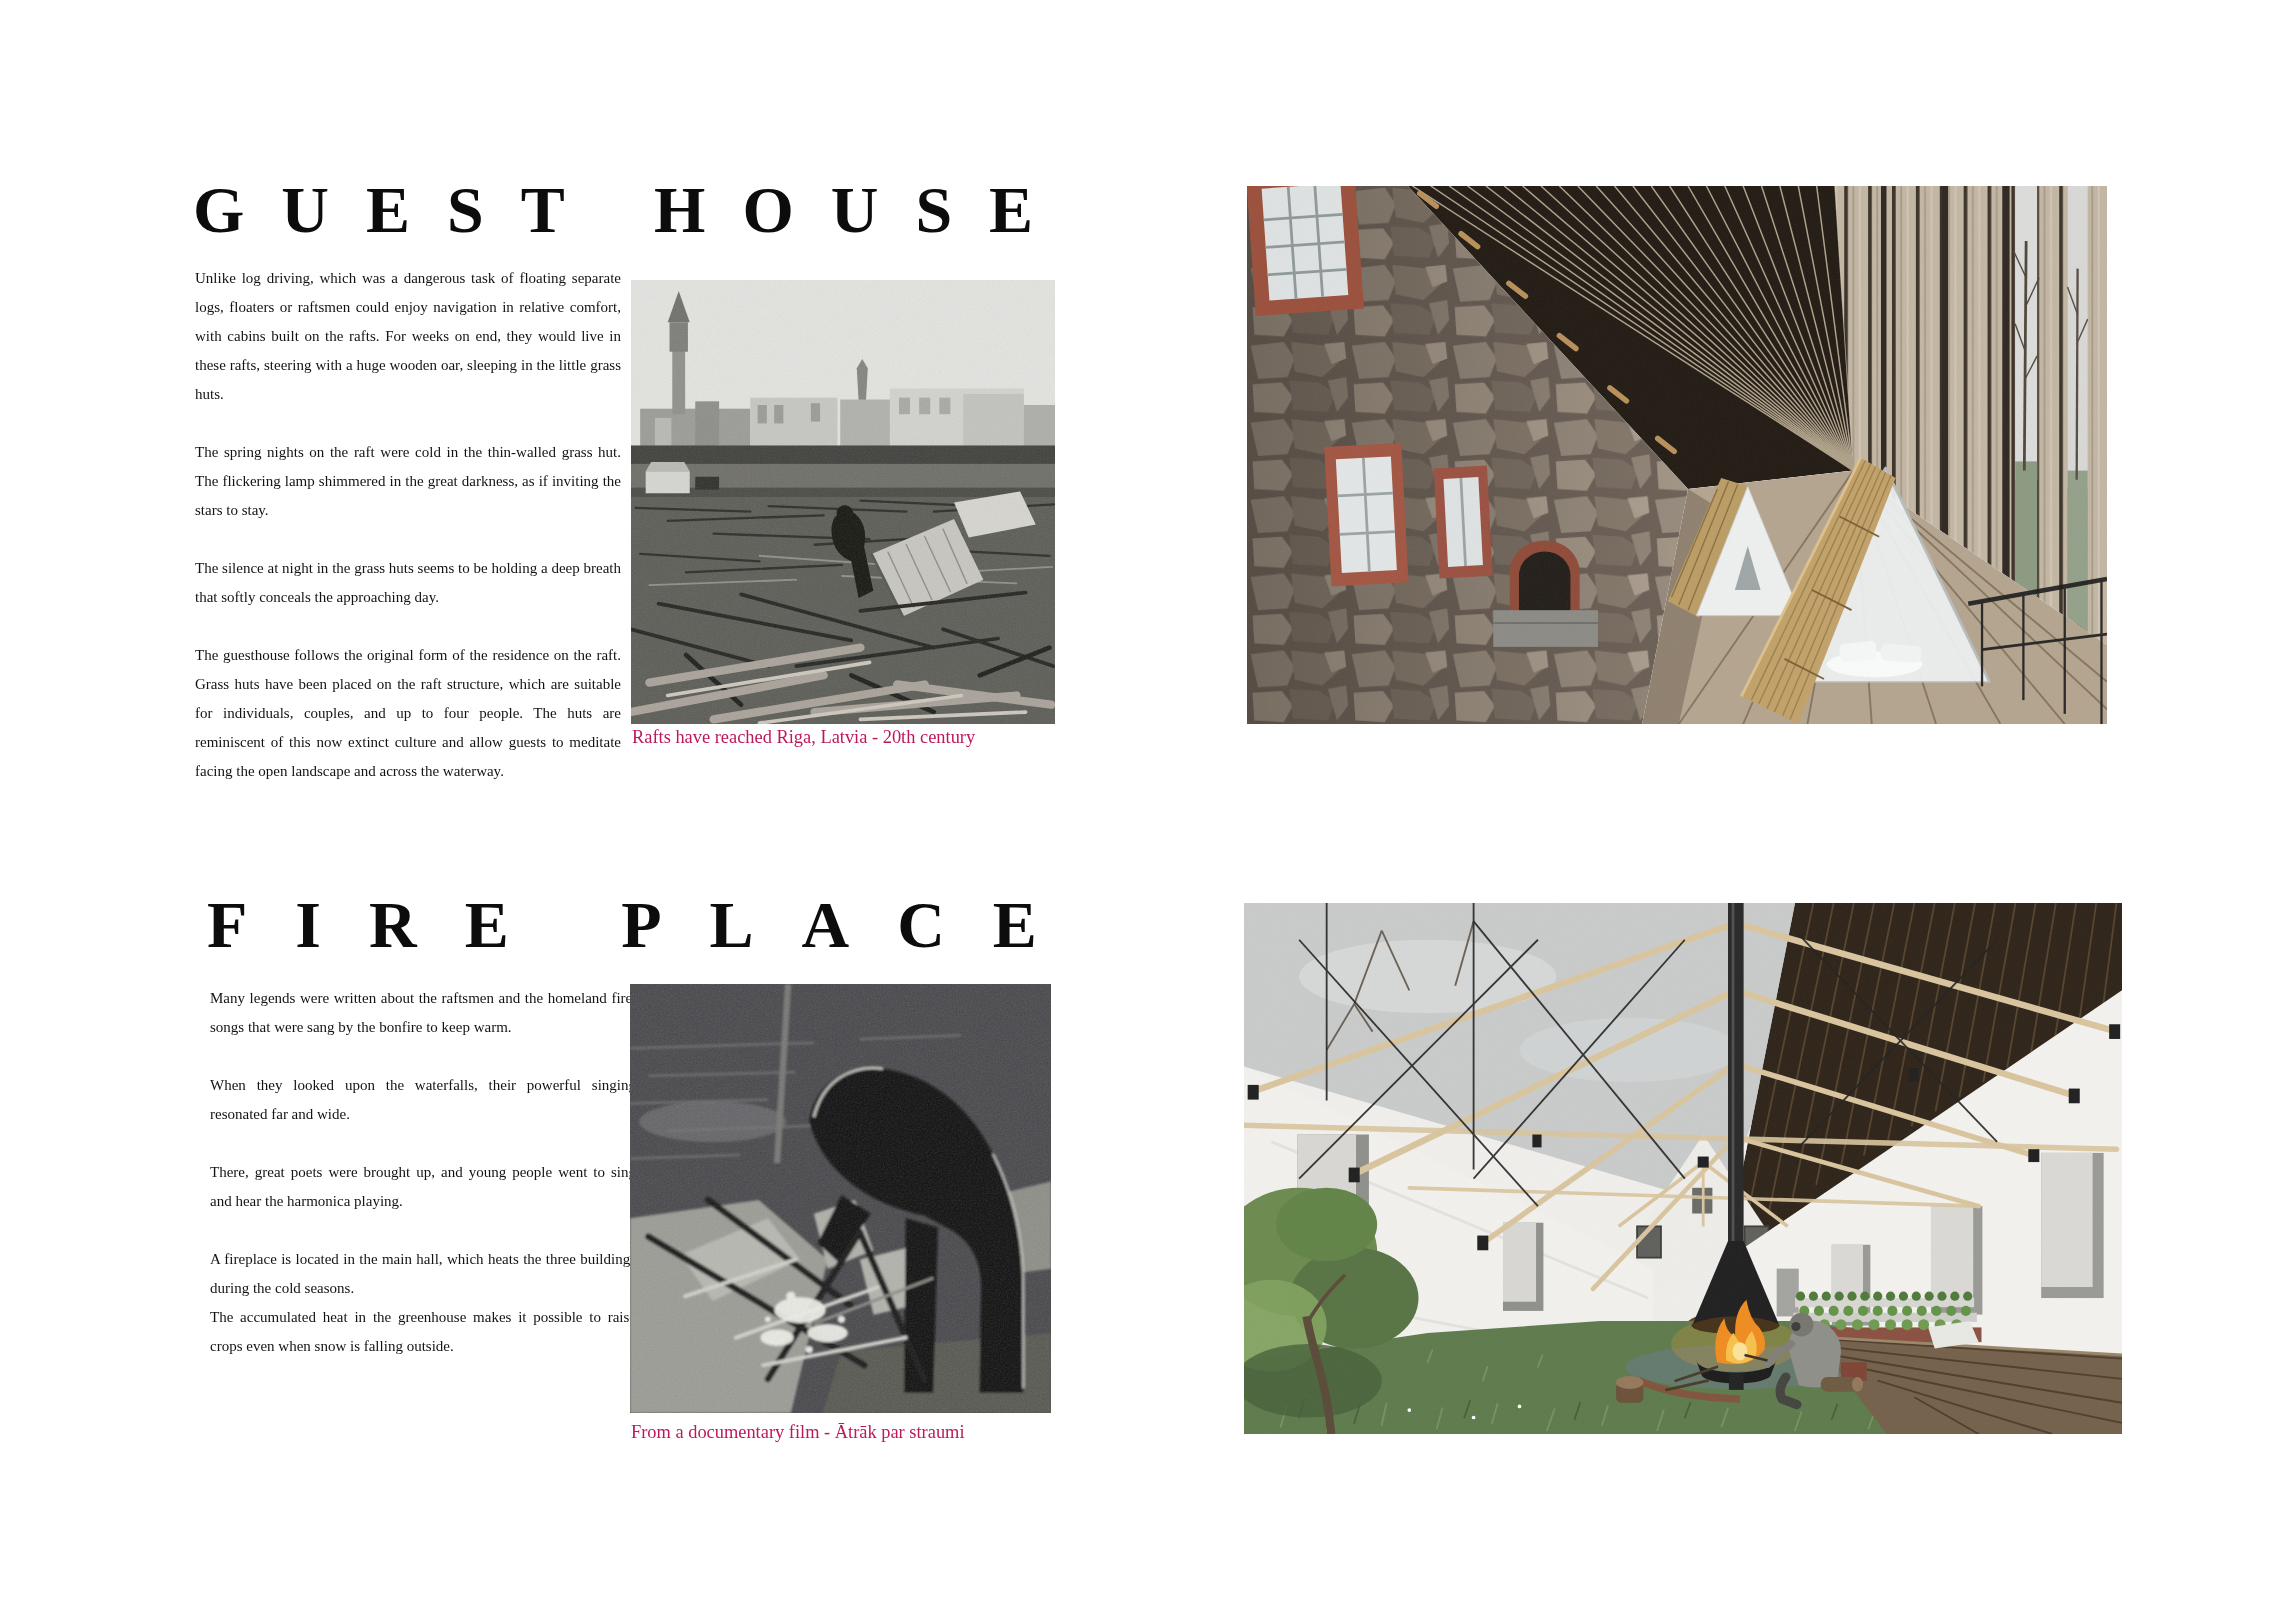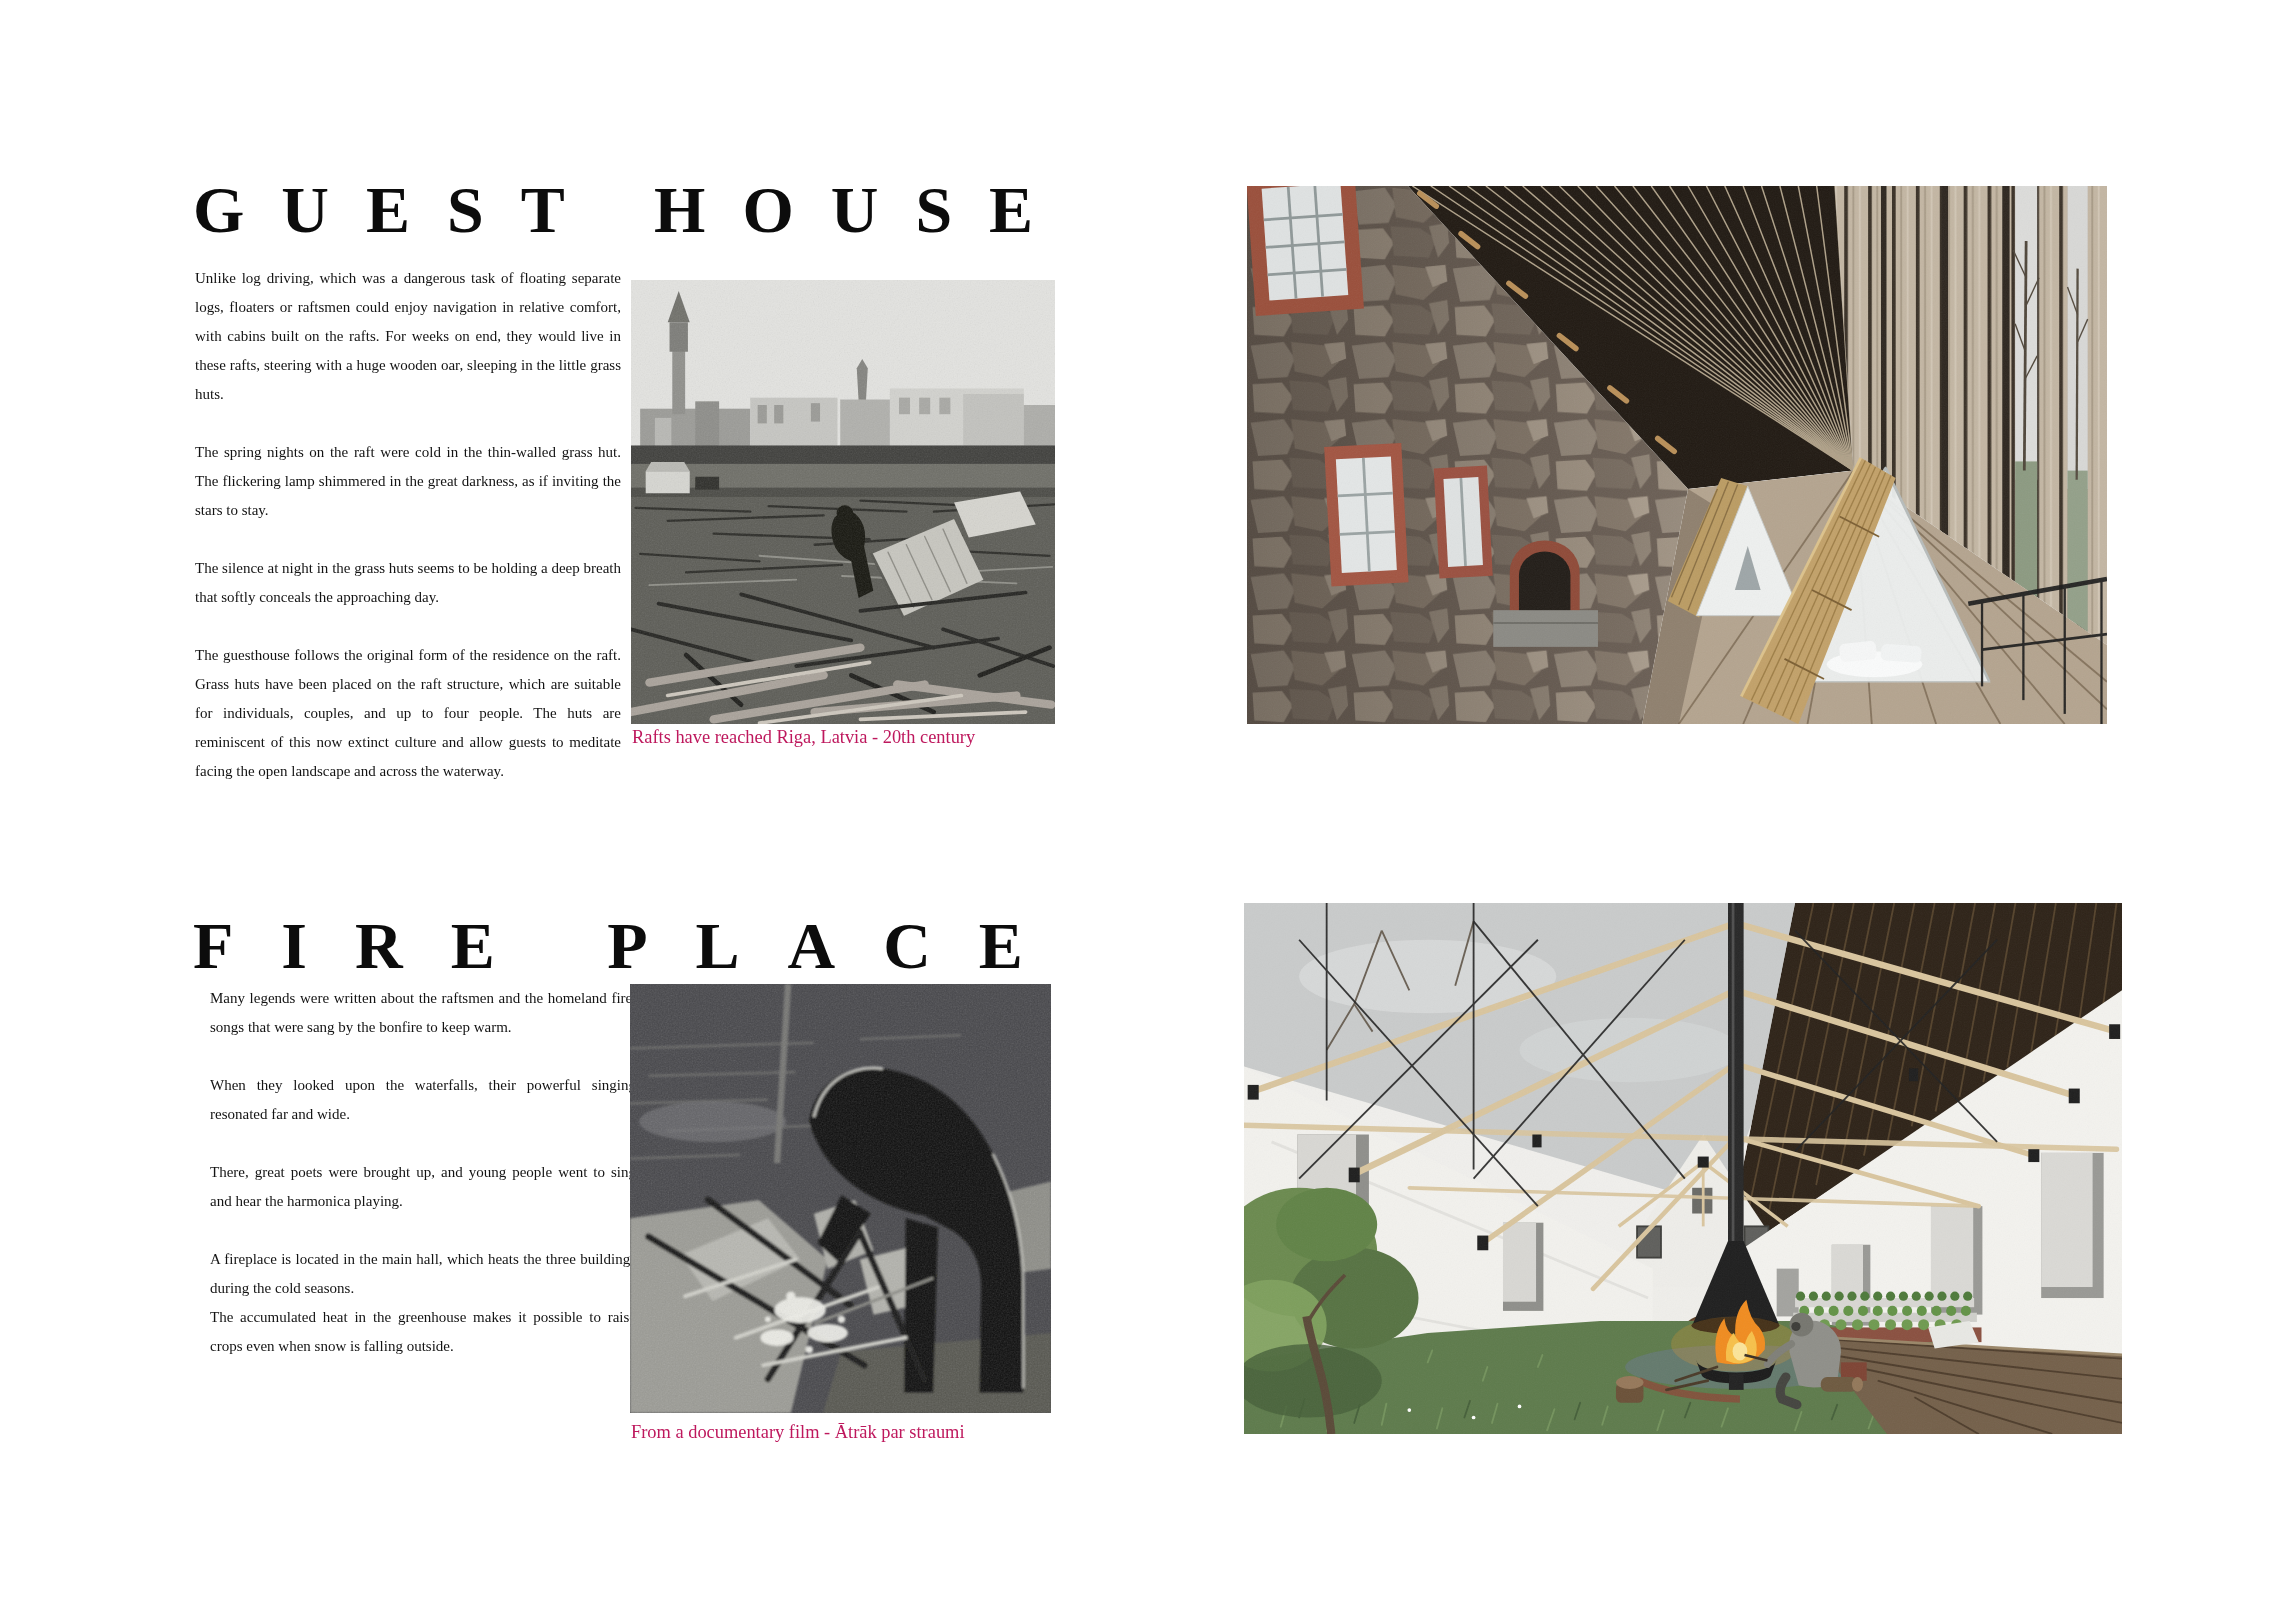--- a/index.html
+++ b/index.html
@@ -6,21 +6,21 @@
   html,body { background:#ffffff; }
   .page {
     position:relative; width:2296px; height:1623px; background:#ffffff;
     font-family:"Liberation Serif", serif; color:#111; overflow:hidden;
   }
   .sec-title {
     position:absolute; font-weight:700; font-size:66px; line-height:1;
     color:#0c0c0c; white-space:nowrap;
   }
   .t-gh { left:193px; top:177px; letter-spacing:37px; }
-  .t-fp { left:193px; top:892px; letter-spacing:48px;margin-top:21px; }
+  .t-fp { left:207px; top:892px; letter-spacing:48px; }
   .text-col {
     position:absolute; width:426px; font-size:15px; line-height:29px;
     text-align:justify; color:#131313;
   }
   .tc-gh { left:195px; top:264px; }
   .tc-fp { left:210px; top:984px; }
   .text-col p { margin:0 0 29px 0; }
   .prewrap { white-space:pre-line; }
   .caption { position:absolute; font-size:18.4px; line-height:22px; color:#be185d; white-space:nowrap; }
   .cap-1 { left:632px; top:726px; }

